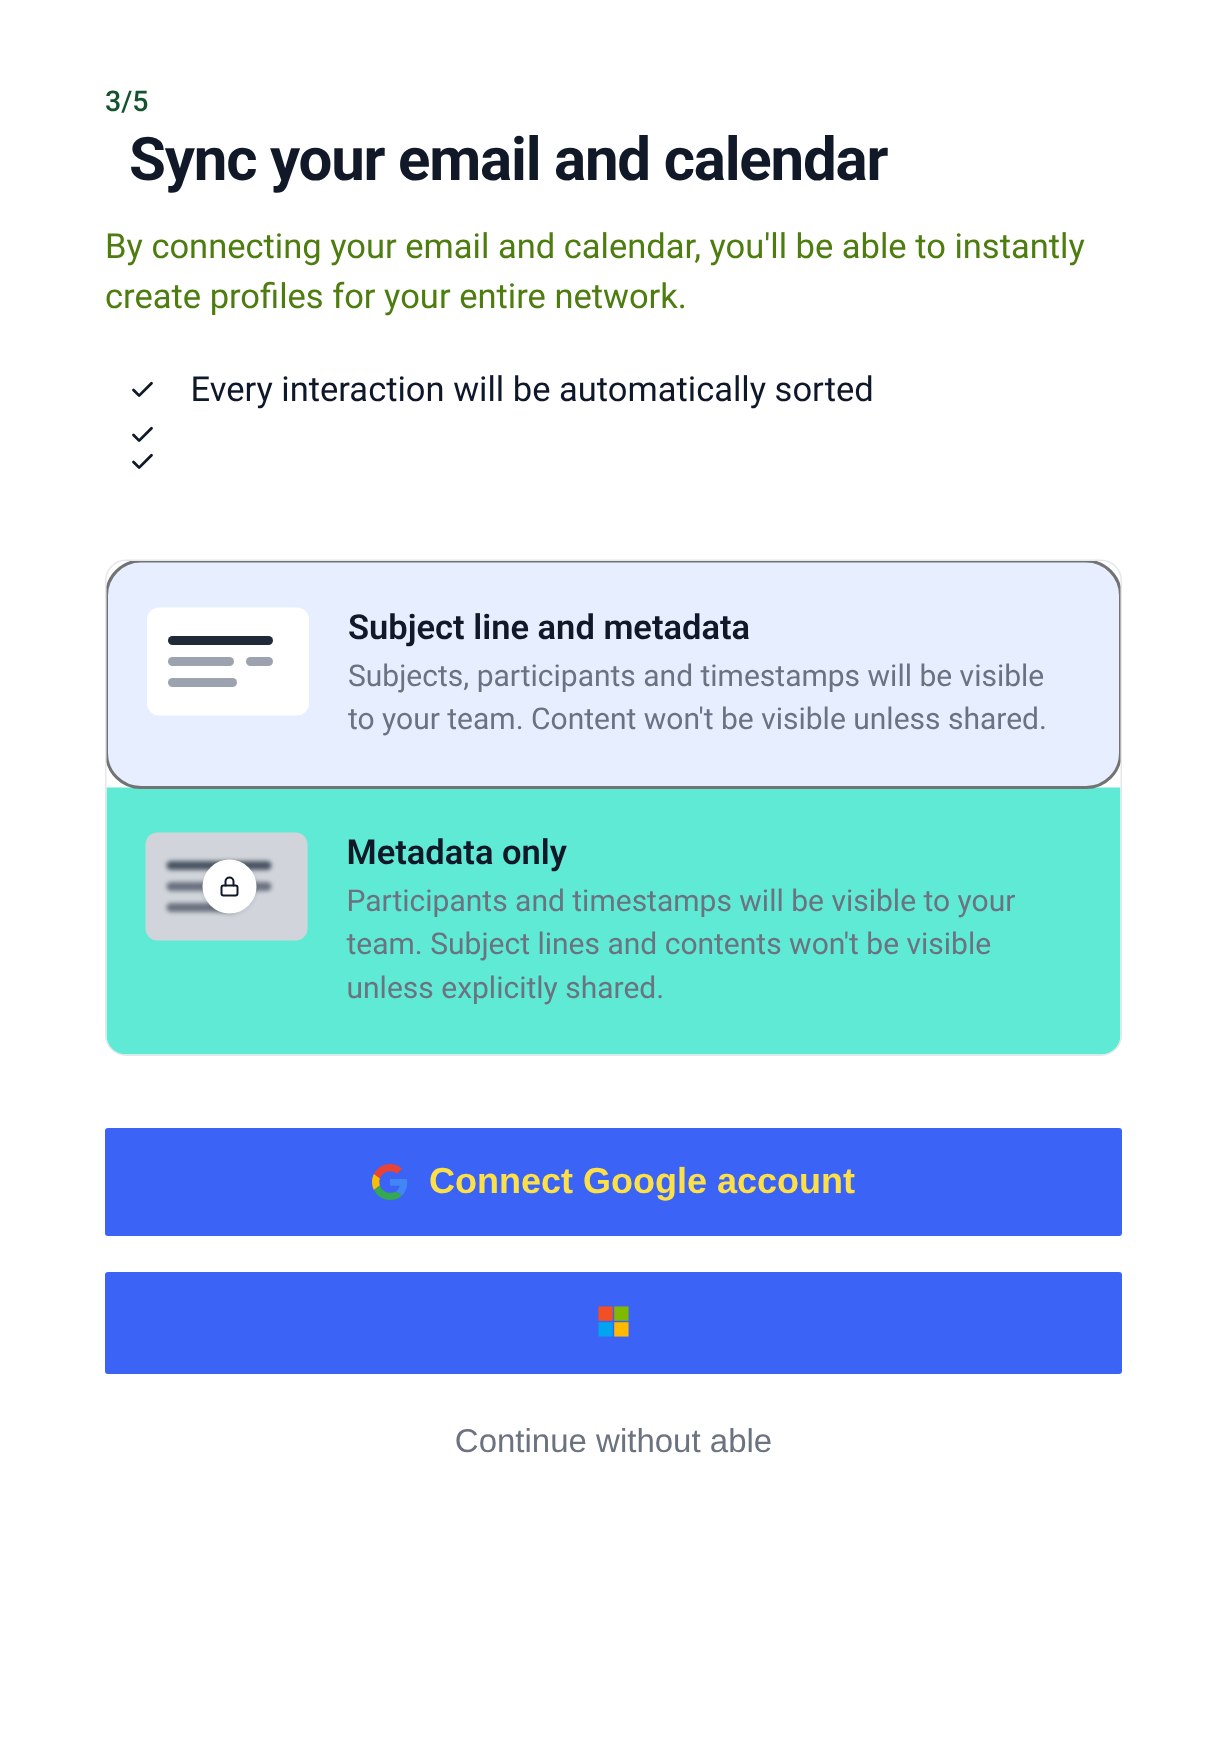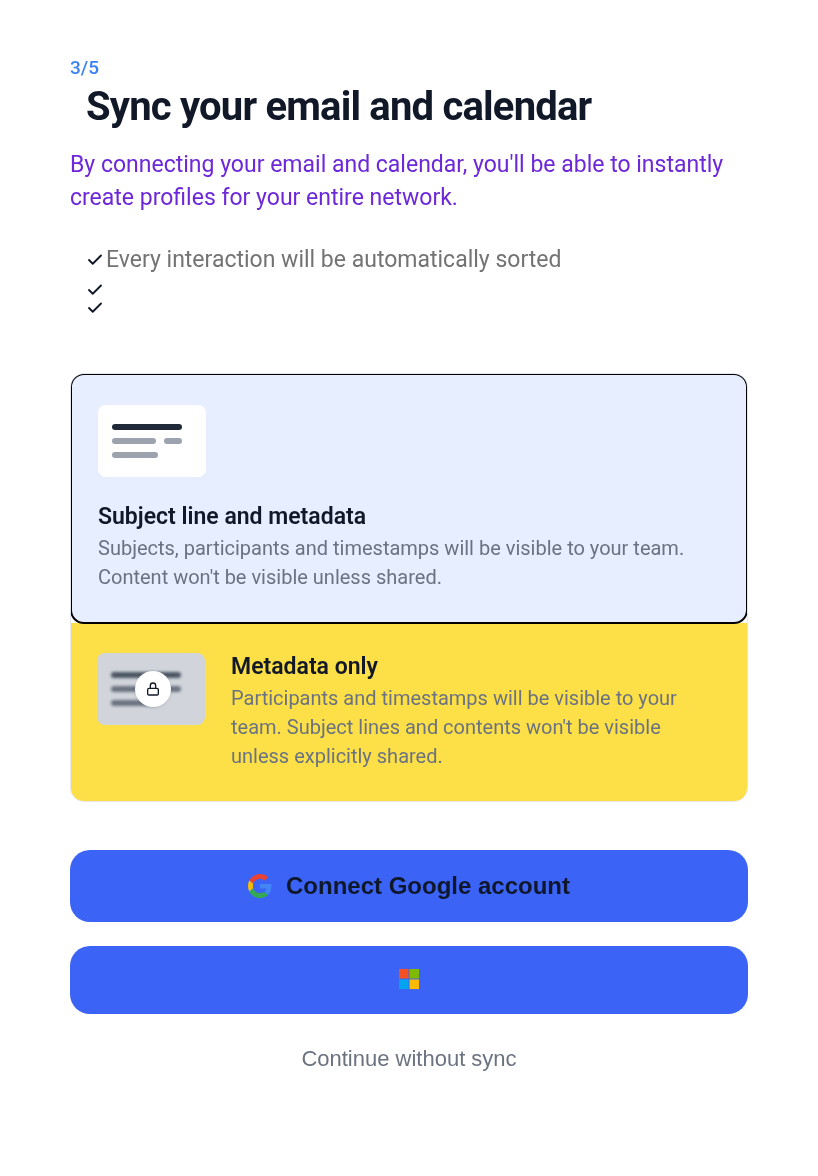--- a/index.html
+++ b/index.html
@@ -9,49 +9,49 @@
     }
     body {
       font-family: -apple-system, BlinkMacSystemFont, "Segoe UI", Roboto, Helvetica, Arial, sans-serif;
       background: #fff;
       width: 818px;
       padding: 56px 70px 40px 70px;
       color: #111827;
     }
     .step-indicator {
       font-size: 19px;
-      color: #3b82f6;
+      color: #14532d;
       font-weight: 500;
       margin-bottom: 4px;
     }
     .title {
       font-size: 40px;
       font-weight: 700;
       color: #111827;
       letter-spacing: -0.02em;
       margin-bottom: 18px;
       margin-left: 16px;
     }
     .subtitle {
       font-size: 23px;
-      color: #6d28d9;
+      color: #4d7c0f;
       line-height: 1.45;
       margin-bottom: 24px;
     }
     .bullets {
       list-style: none;
       padding-left: 16px;
       margin-bottom: 56px;
     }
     .bullets li {
       display: flex;
       align-items: center;
-      gap: 2px;
+      gap: 23px;
       font-size: 23px;
-      color: #737373;
+      color: #0f172a;
       line-height: 1.85;
     }
     .check-icon {
       flex-shrink: 0;
       width: 18px;
       height: 18px;
       display: inline-flex;
       align-items: center;
       justify-content: center;
     }
@@ -60,30 +60,29 @@
       border-radius: 14px;
       overflow: hidden;
       margin-bottom: 48px;
     }
     .option {
       display: flex;
       align-items: flex-start;
       gap: 26px;
       padding: 30px 30px 30px 26px;
       cursor: pointer;
-      background: #fde047;
+      background: #5eead4;
     }
     .option.selected {
       background: #e6eeff;
-      border: 2px solid #000000;
-      border-radius: 14px;
+      border: 2px solid #737373;
+      border-radius: 24px;
       margin: -1px;
       position: relative;
       z-index: 1;
-      flex-direction: column;
     }
     .option-illustration {
       flex-shrink: 0;
       width: 108px;
       height: 72px;
       border-radius: 8px;
       display: flex;
       align-items: center;
       justify-content: center;
       position: relative;
@@ -143,23 +142,23 @@
       color: #6b7280;
       line-height: 1.45;
     }
     .connect-button {
       display: flex;
       align-items: center;
       justify-content: center;
       gap: 14px;
       width: 100%;
       background: #3b63f5;
-      color: #0f172a;
+      color: #fde047;
       border: none;
-      border-radius: 20px;
+      border-radius: 2px;
       font-size: 24px;
       font-weight: 600;
       padding: 22px 20px;
       cursor: pointer;
       margin-bottom: 24px;
     }
     .provider-icon {
       width: 24px;
       height: 24px;
       flex-shrink: 0;
@@ -269,13 +268,13 @@
   <span class="provider-icon">
     <svg viewBox="0 0 23 23" width="22" height="22">
       <rect x="1" y="1" width="10" height="10" fill="#F25022"></rect>
       <rect x="12" y="1" width="10" height="10" fill="#7FBA00"></rect>
       <rect x="1" y="12" width="10" height="10" fill="#00A4EF"></rect>
       <rect x="12" y="12" width="10" height="10" fill="#FFB900"></rect>
     </svg>
   </span>
 </button>
 
-<button class="skip-link">Continue without sync</button>
+<button class="skip-link">Continue without able</button>
 
 </body></html>

